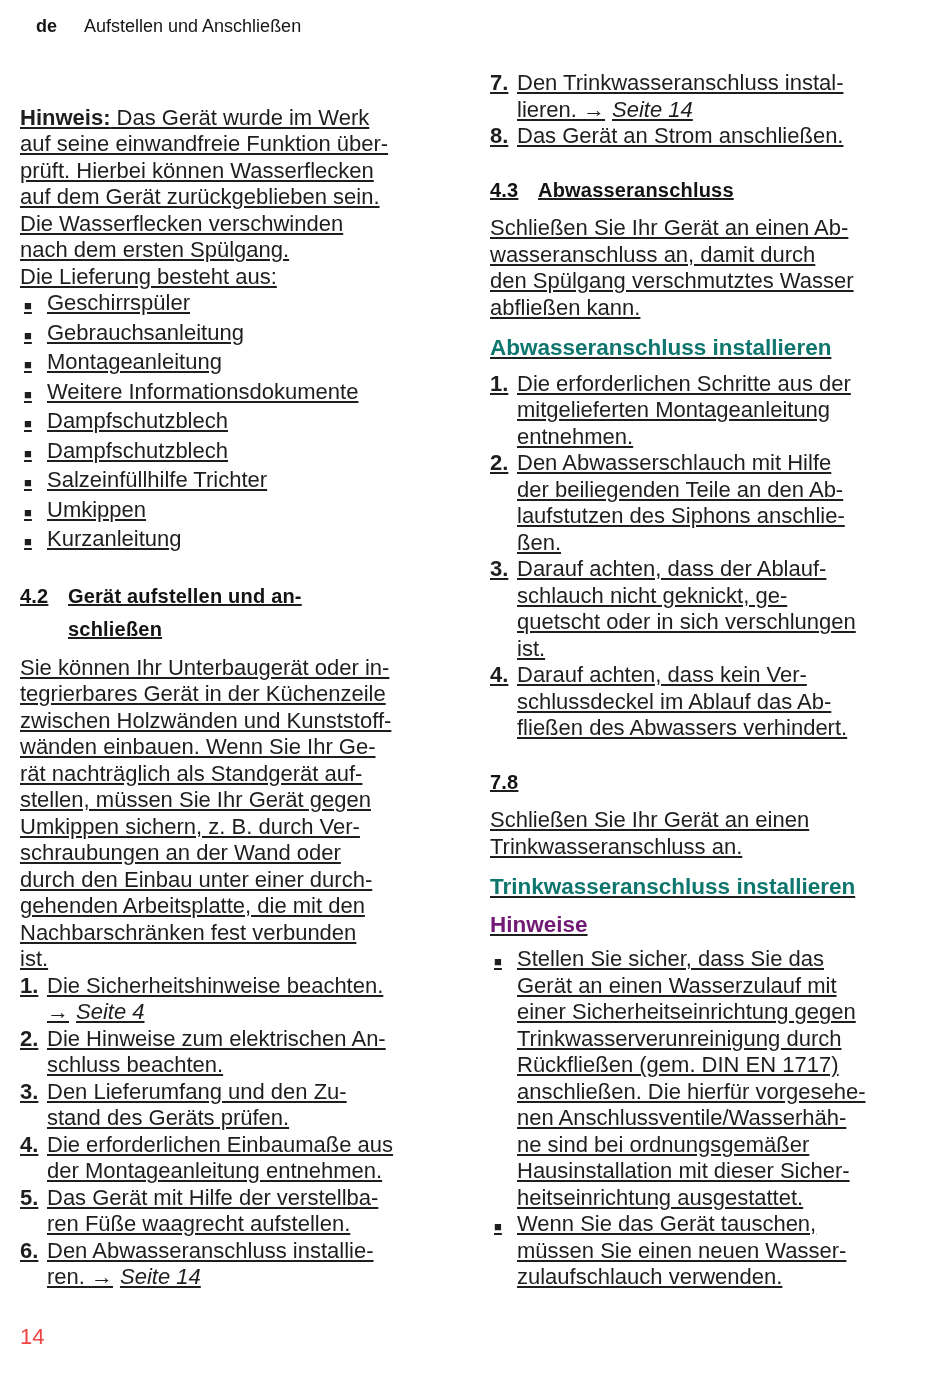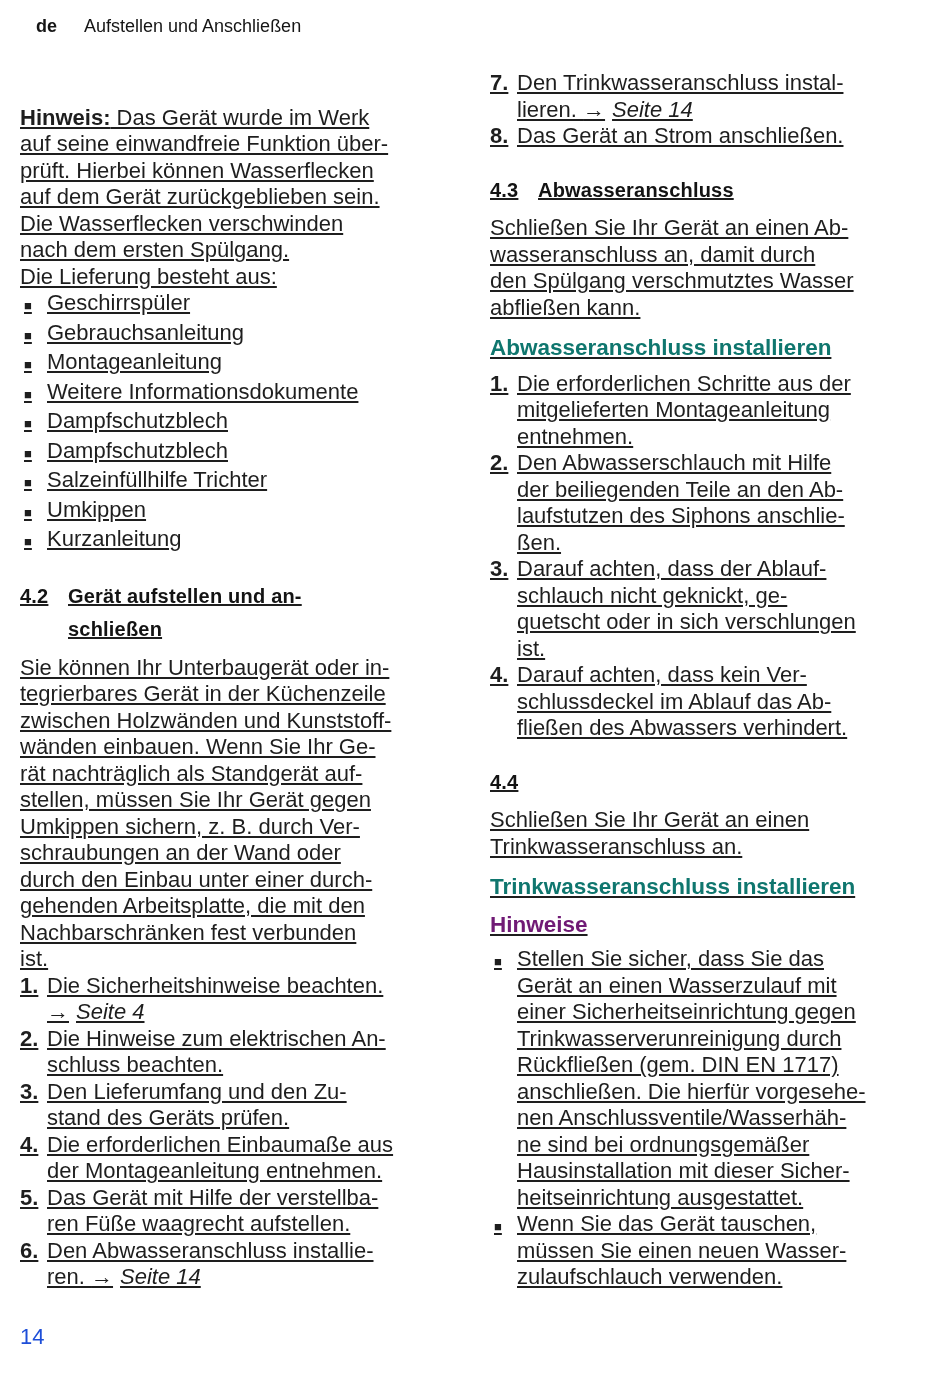--- a/index.html
+++ b/index.html
@@ -44,21 +44,21 @@
   .nnum { font-weight:bold; }
   .itext { flex:1; min-width:0; }
   .extra { margin-top:5px; }
 
   
   .ref-line { }
   .arrow { font-style:italic; }
   .ref { font-style:italic; margin-left:7px; }
 
   
-  .pagenum { position:absolute; left:20px; top:1324px; font-size:22px; line-height:26.5px; color:#1d4ed8; }
+  .pagenum { position:absolute; left:20px; top:1324px; font-size:22px; line-height:26.5px; color:#ef4444; }
 </style>
 </head>
 <body>
 
 <div class="page">
 
   <header class="pagehead"><span class="lang">de</span><span class="chapter">Aufstellen und Anschließen</span></header>
 
   <div class="columns">
 
@@ -214,21 +214,21 @@
           </li>
         <li class="item">
             <span class="marker nnum">4.</span>
             <div class="itext"><span class="pre">Darauf achten, dass kein Ver-
 schlussdeckel im Ablauf das Ab-
 fließen des Abwassers verhindert.</span></div>
           </li>
       </ol>
 
       <h2 class="sect">
-          <span class="hnum">4.4</span>
+          <span class="hnum">7.8</span>
         </h2>
 
       <p class="body pre">Schließen Sie Ihr Gerät an einen
 Trinkwasseranschluss an.</p>
 
       <h3 class="sub tight">Trinkwasseranschluss installieren</h3>
 
       <h3 class="notes-label">Hinweise</h3>
 
       <ul class="blist">

